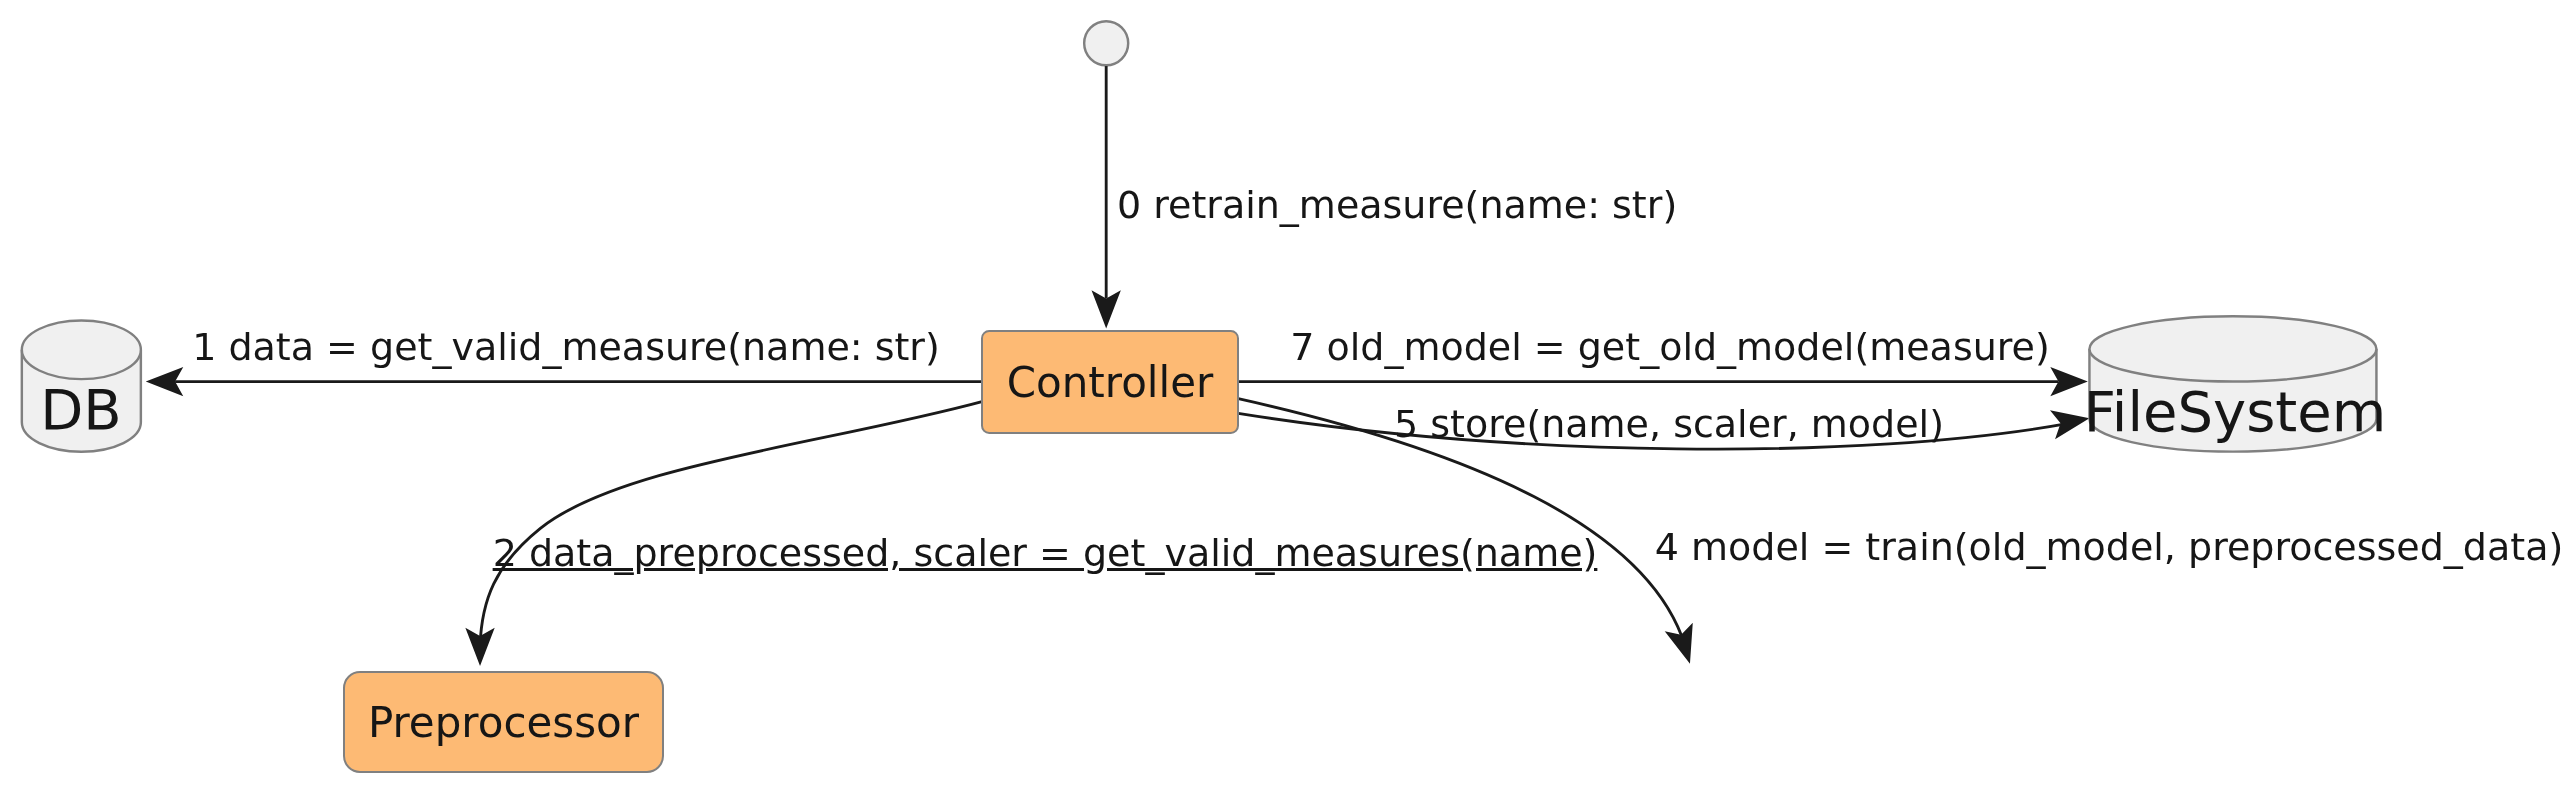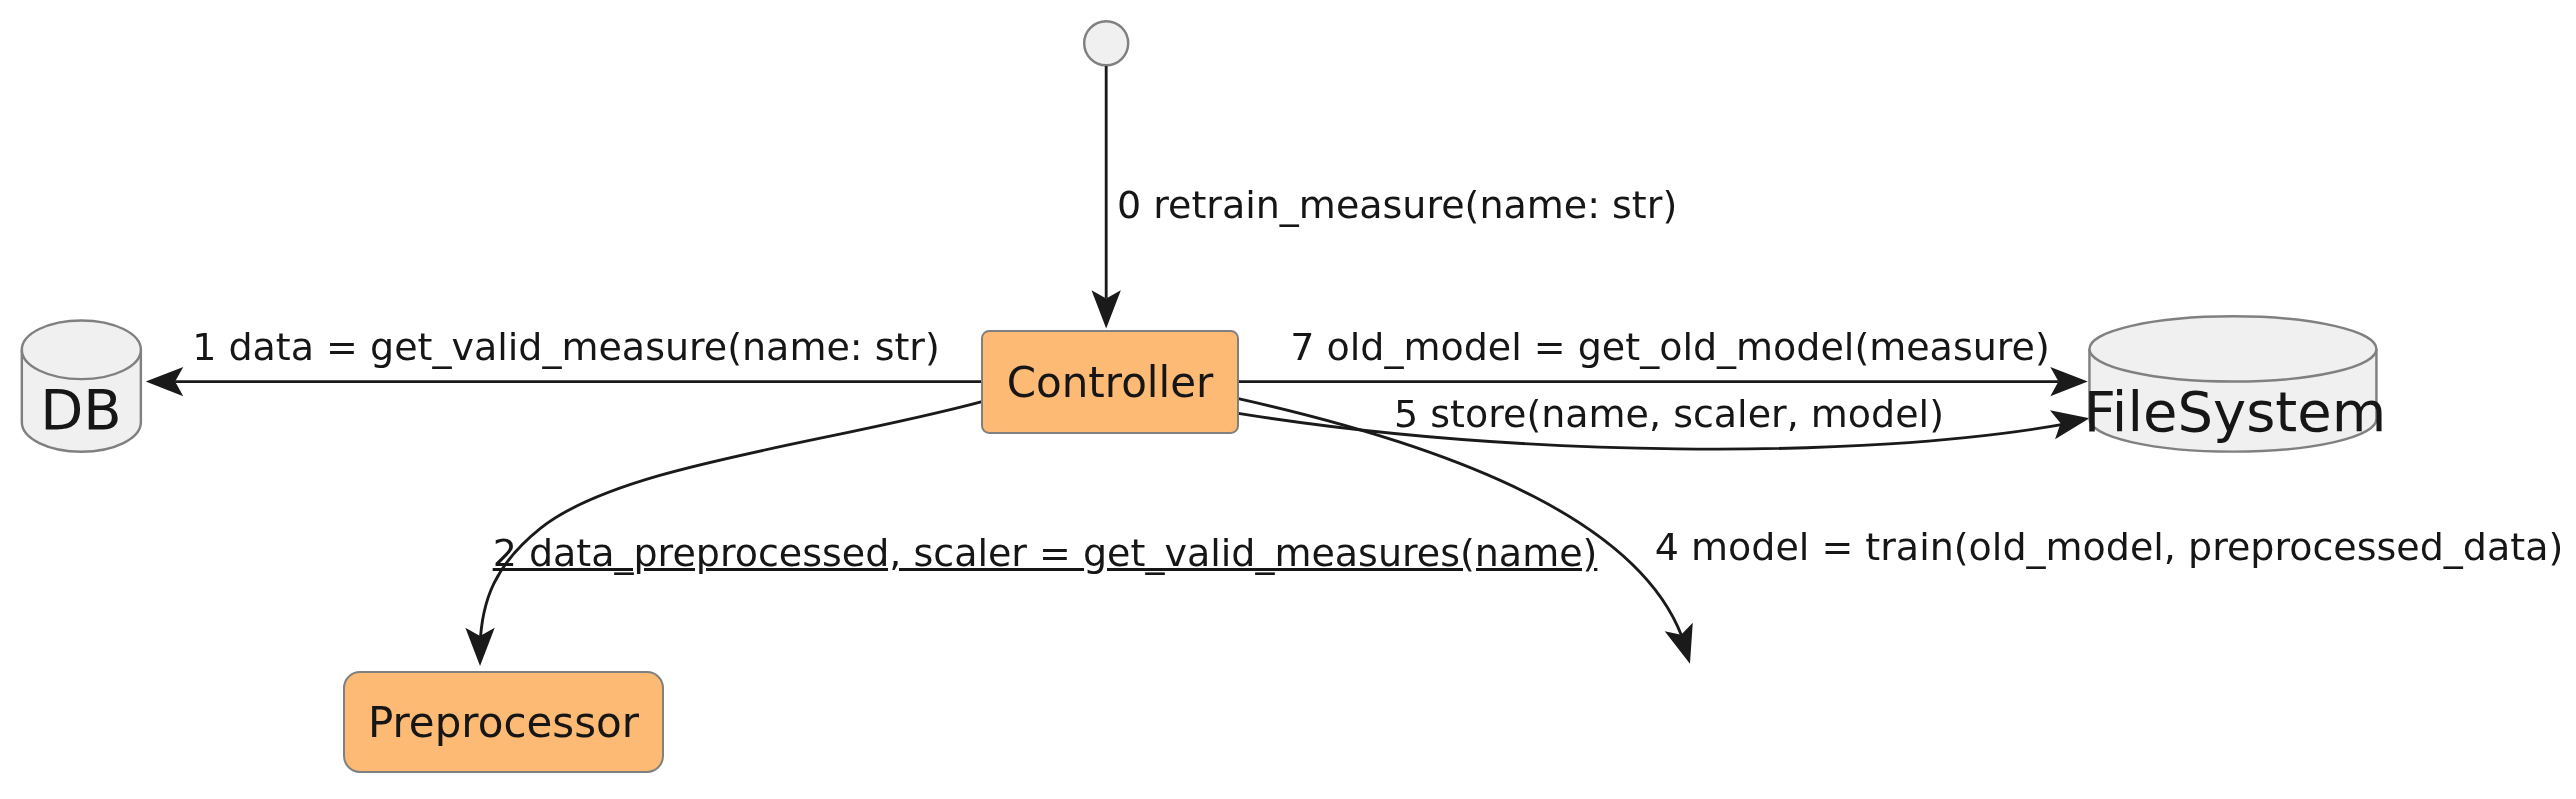--- a/index.html
+++ b/index.html
@@ -105,16 +105,16 @@
 
 
   <div class="cyl-label" style="left:81px; top:409px;">DB</div>
   <div class="cyl-label" style="left:2235px; top:411px;">FileSystem</div>
 
   <div class="msg" style="left:1117px; top:205px;">0 retrain_measure(name: str)</div>
   <div class="msg centered" style="left:566px; top:347px;">1 data = get_valid_measure(name: str)</div>
   <div class="msg centered" style="left:1045px; top:553px;text-decoration:underline;">2 data_preprocessed, scaler = get_valid_measures(name)</div>
   <div class="msg centered" style="left:1670px; top:347px;">7 old_model = get_old_model(measure)</div>
   <div class="msg centered" style="left:2109px; top:547px;">4 model = train(old_model, preprocessed_data)</div>
-  <div class="msg centered" style="left:1669px; top:414px;">5 store(name, scaler, model)</div>
+  <div class="msg centered" style="left:1669px; top:424px;">5 store(name, scaler, model)</div>
 
 </div>
 
 
 </body></html>

